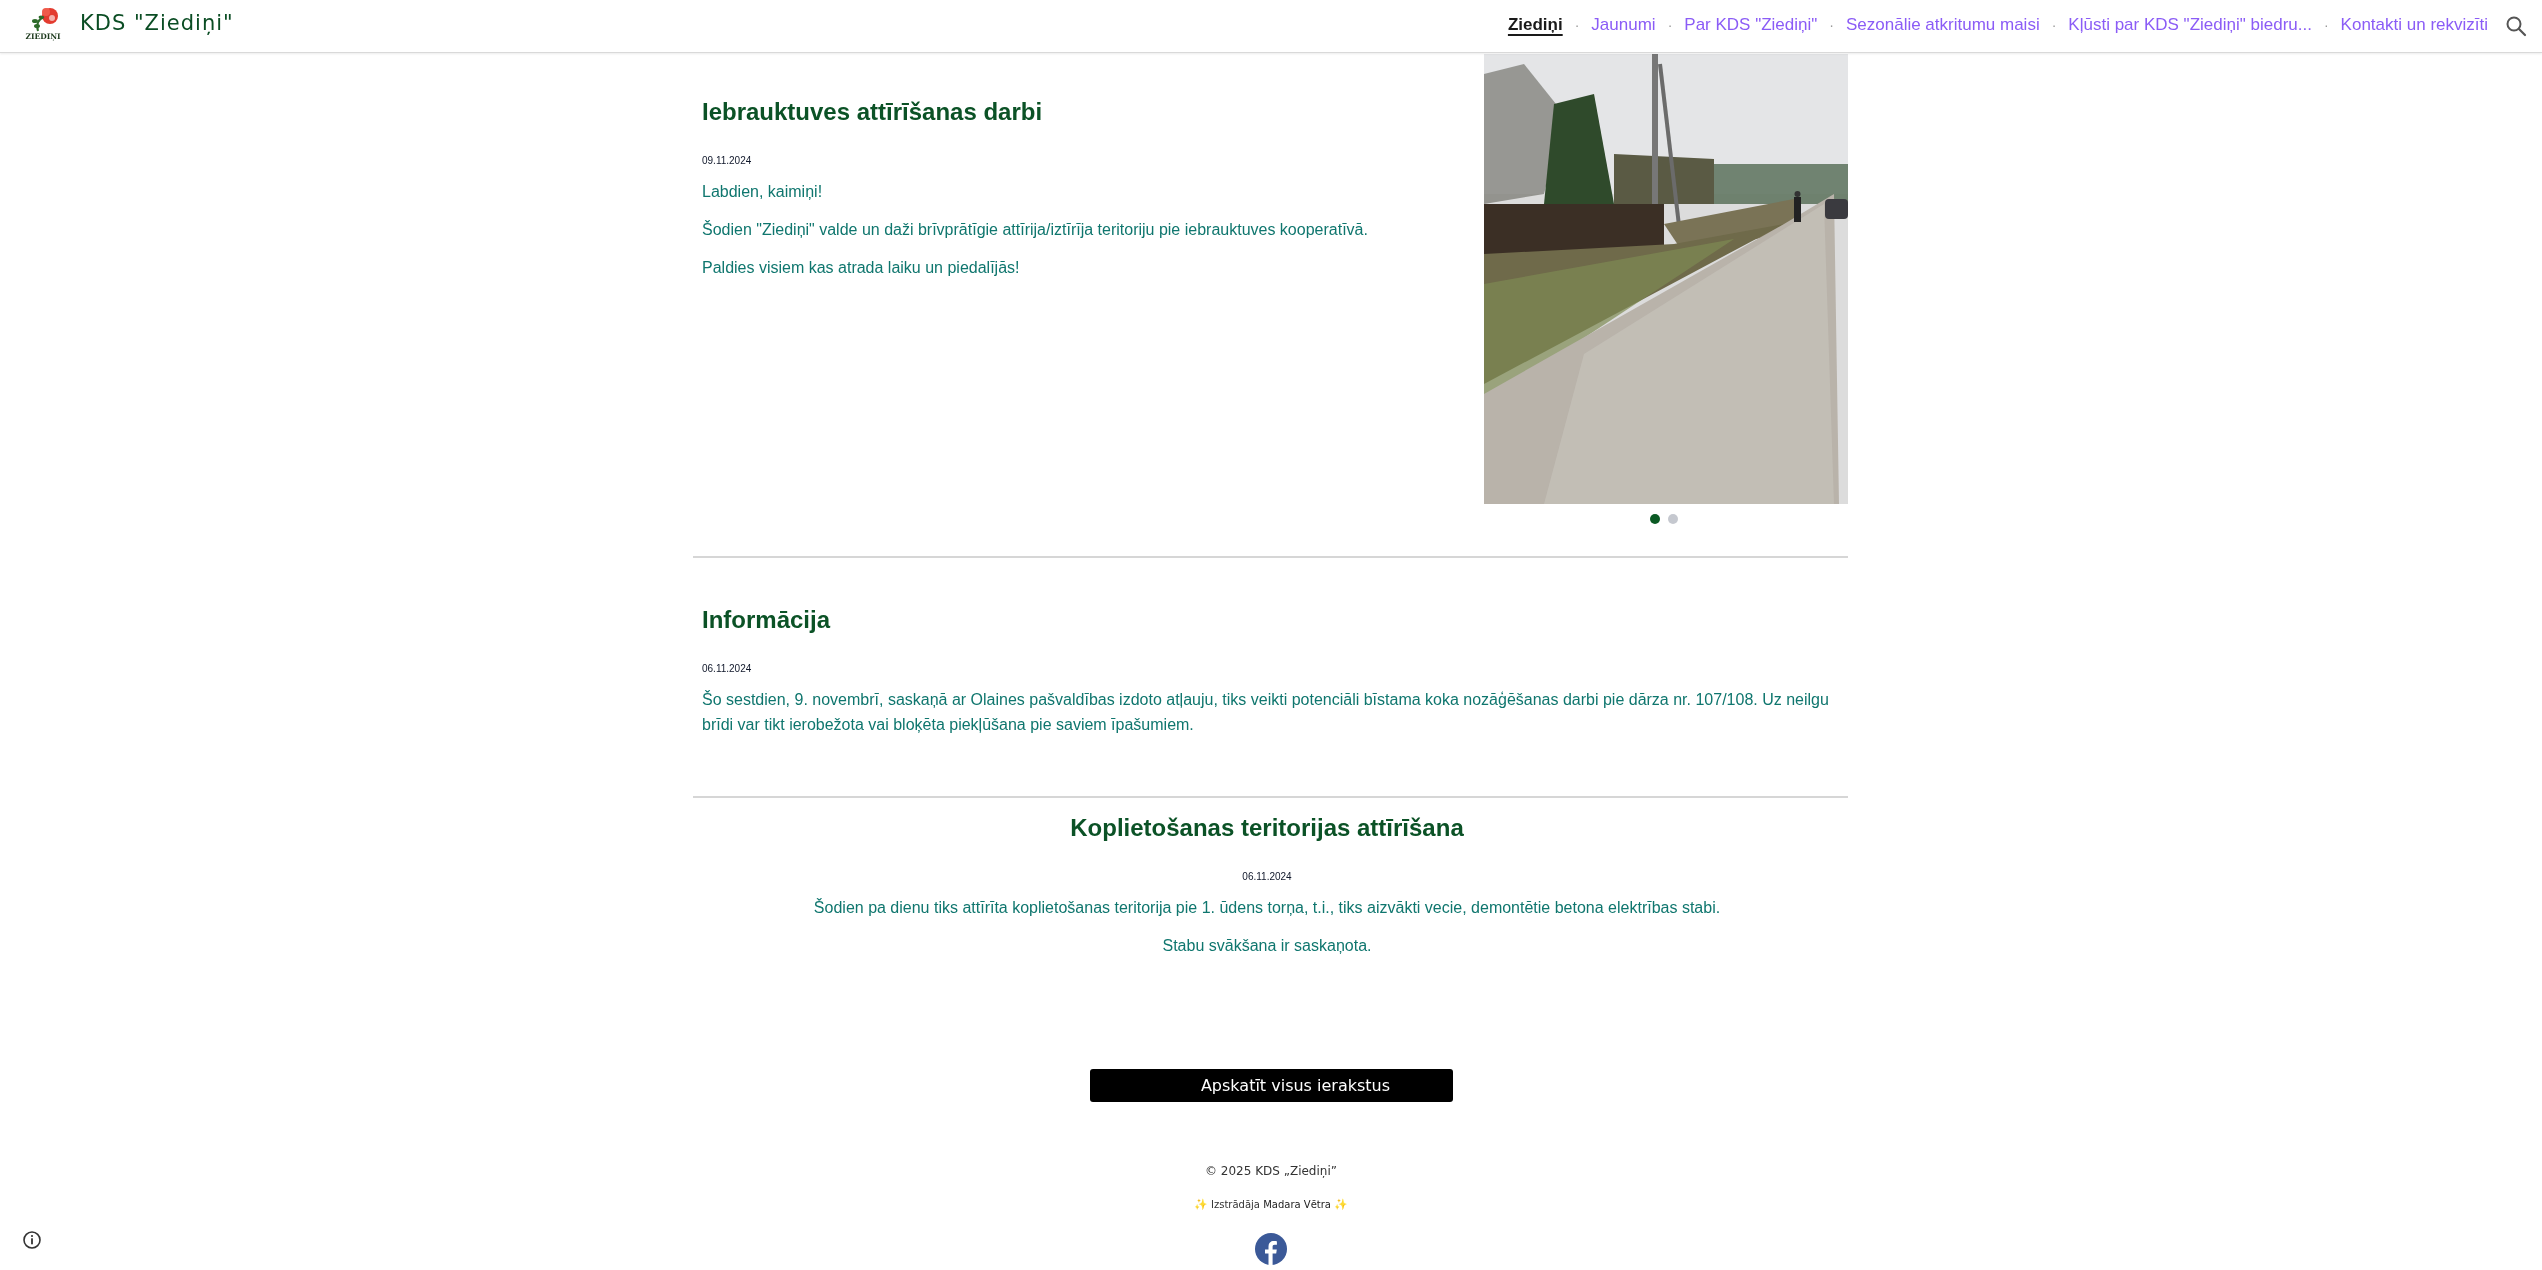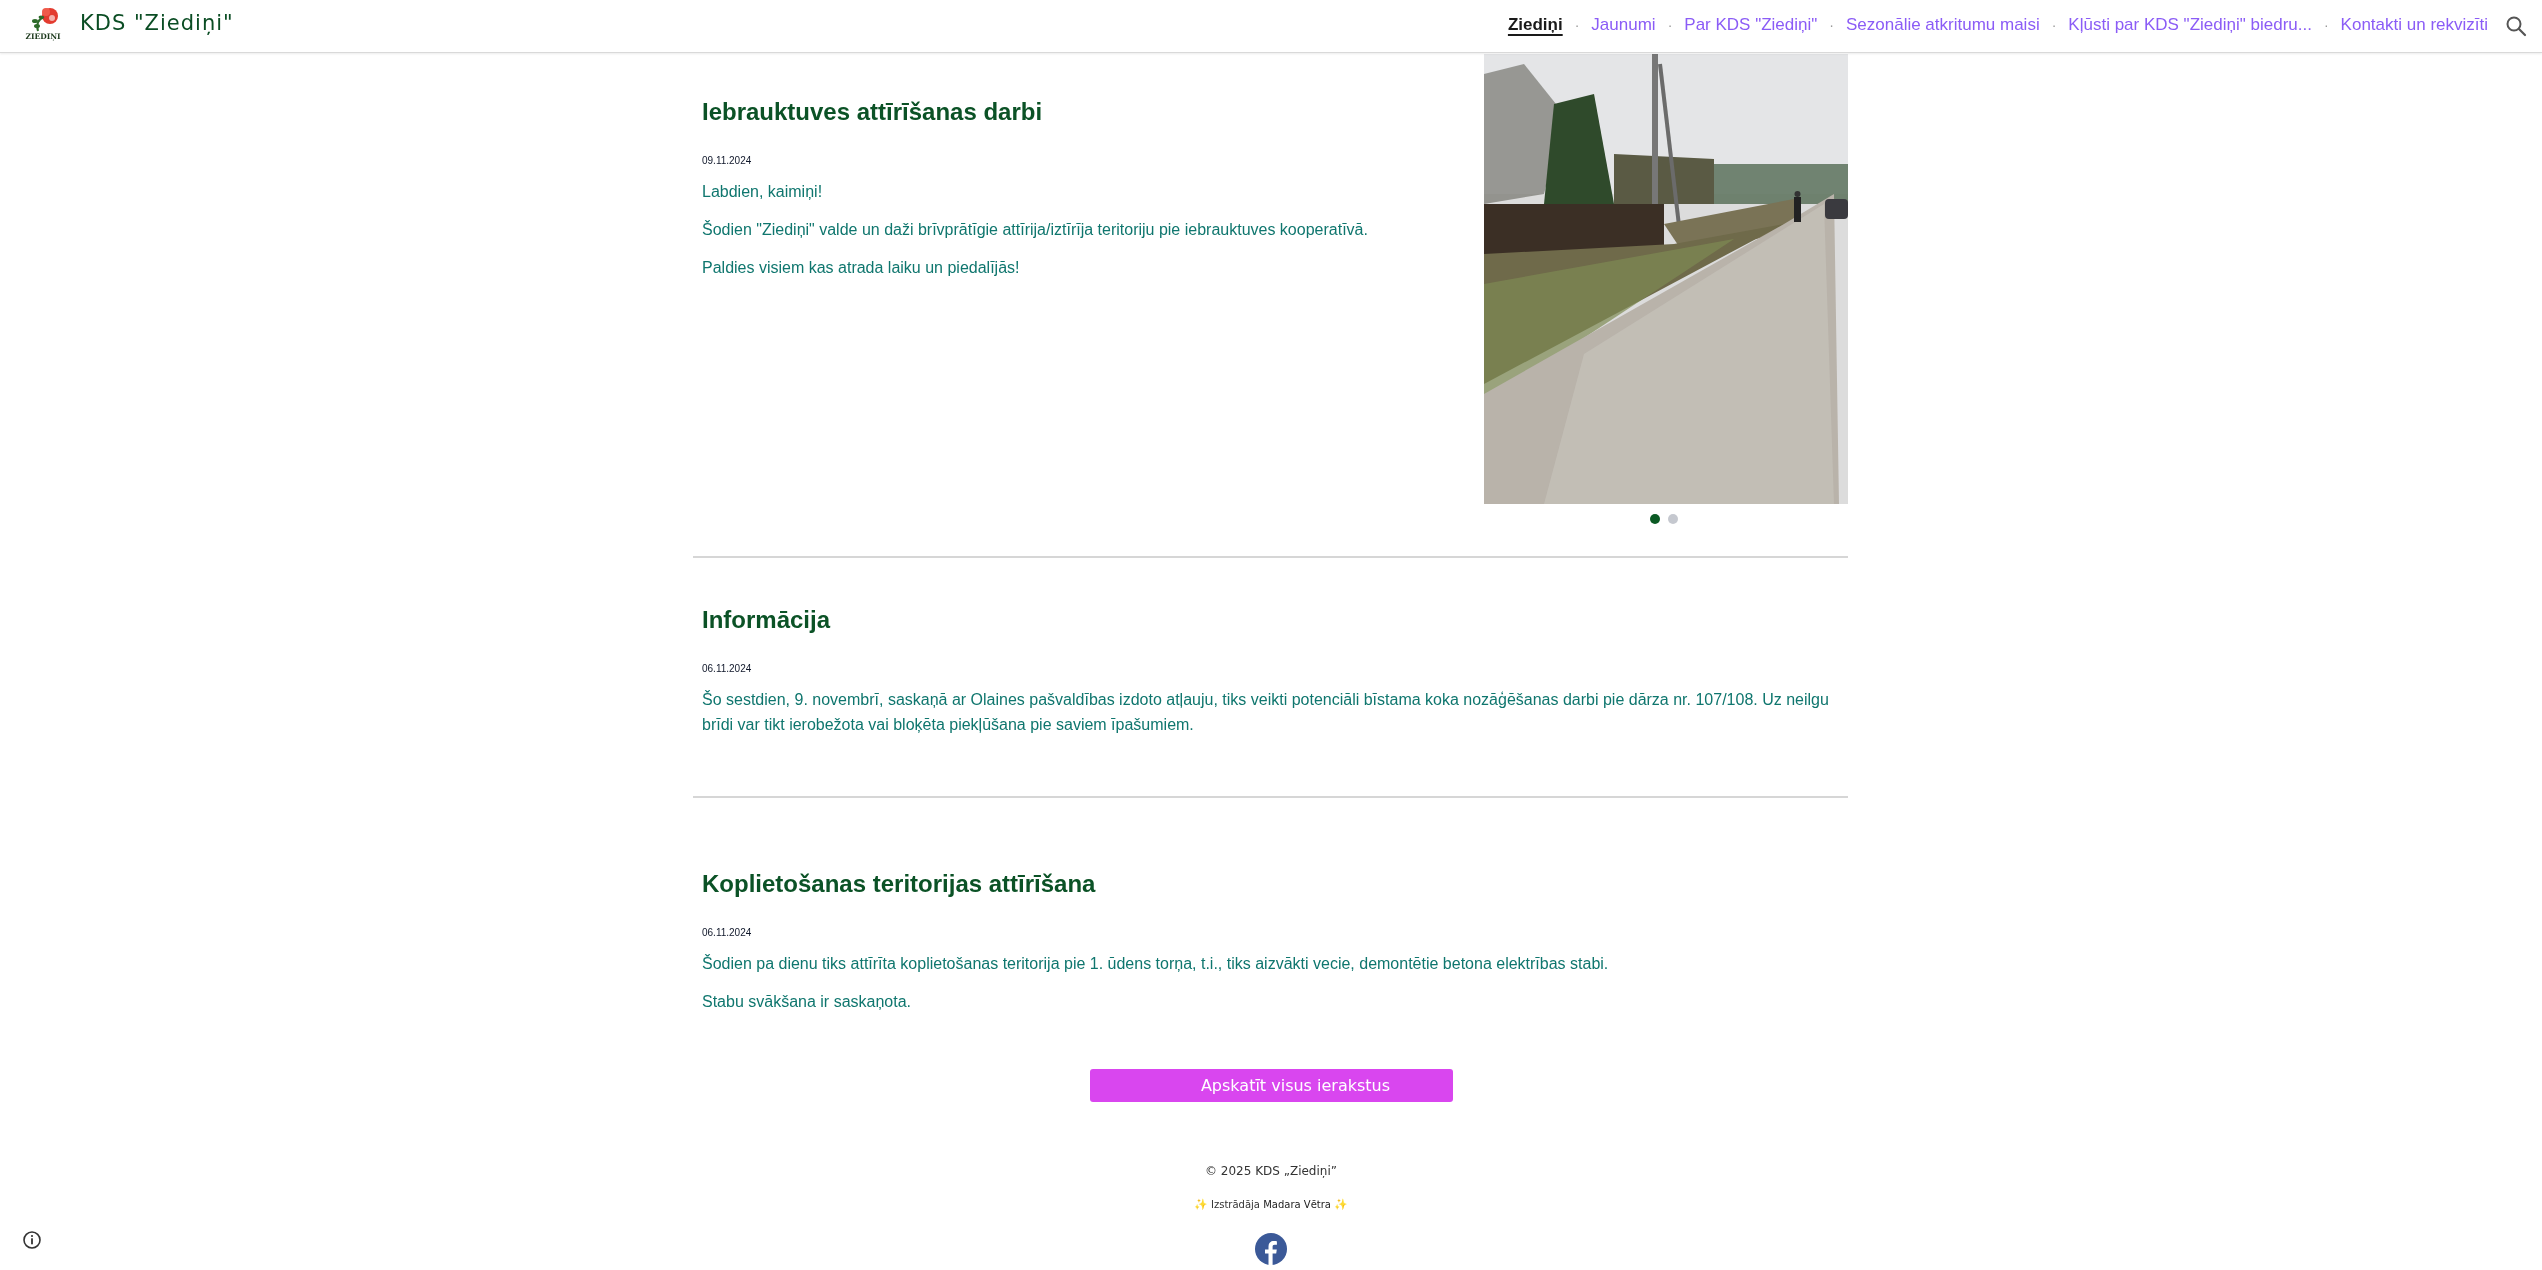--- a/index.html
+++ b/index.html
@@ -37,21 +37,21 @@
   
   .carousel { position: absolute; left: 1484px; top: 54px; width: 364px; height: 450px; overflow: hidden; }
   .photo { width: 100%; height: 100%; display: block; }
   .dots { position: absolute; left: 1650px; top: 514px; display: flex; gap: 8px; }
   .dot { width: 10px; height: 10px; border-radius: 50%; background: #c5c8cf; cursor: pointer; }
   .dot.active { background: #0b5a24; }
 
   
   .view-all-btn {
     position: absolute; left: 1090px; top: 1069px; width: 363px; height: 33px;
-    background: #d946ef; color: #fff; border: none; border-radius: 3px;
+    background: #000000; color: #fff; border: none; border-radius: 3px;
     font-family: "DejaVu Sans", sans-serif; font-size: 16px; cursor: pointer;
     display: flex; align-items: center; justify-content: center; padding-left: 48px;
   }
 
   
   .footer-copy { position: absolute; left: 0; width: 2542px; top: 1164px; text-align: center; font-family: "DejaVu Sans", sans-serif; font-size: 12px; color: #333; }
   .footer-credit { position: absolute; left: 0; width: 2542px; top: 1198px; text-align: center; font-family: "DejaVu Sans", sans-serif; font-size: 10px; color: #333; }
   .footer-credit a { color: #222; }
   .sparkle { color: #f2b530; font-size: 11px; }
   .fb-icon { position: absolute; left: 1255px; top: 1233px; width: 32px; height: 32px; cursor: pointer; }
@@ -142,21 +142,21 @@
 <article class="post" style="top:606px; width:1130px;">
   <h2 class="post-title">Informācija</h2>
   <div class="post-date">06.11.2024</div>
   <div class="post-body">
     <p>Šo sestdien, 9. novembrī, saskaņā ar Olaines pašvaldības izdoto atļauju, tiks veikti potenciāli bīstama koka nozāģēšanas darbi pie dārza nr. 107/108. Uz neilgu brīdi var tikt ierobežota vai bloķēta piekļūšana pie saviem īpašumiem.</p>
   </div>
 </article>
 
 <div class="divider" style="top:796px;"></div>
 
-<article class="post" style="top:870px; width:1130px;">
+<article class="post" style="top:814px; width:1130px;text-align:center;">
   <h2 class="post-title">Koplietošanas teritorijas attīrīšana</h2>
   <div class="post-date">06.11.2024</div>
   <div class="post-body">
     <p>Šodien pa dienu tiks attīrīta koplietošanas teritorija pie 1. ūdens torņa, t.i., tiks aizvākti vecie, demontētie betona elektrības stabi.</p>
     <p>Stabu svākšana ir saskaņota.</p>
   </div>
 </article>
 
 <button class="view-all-btn">Apskatīt visus ierakstus</button>
 

